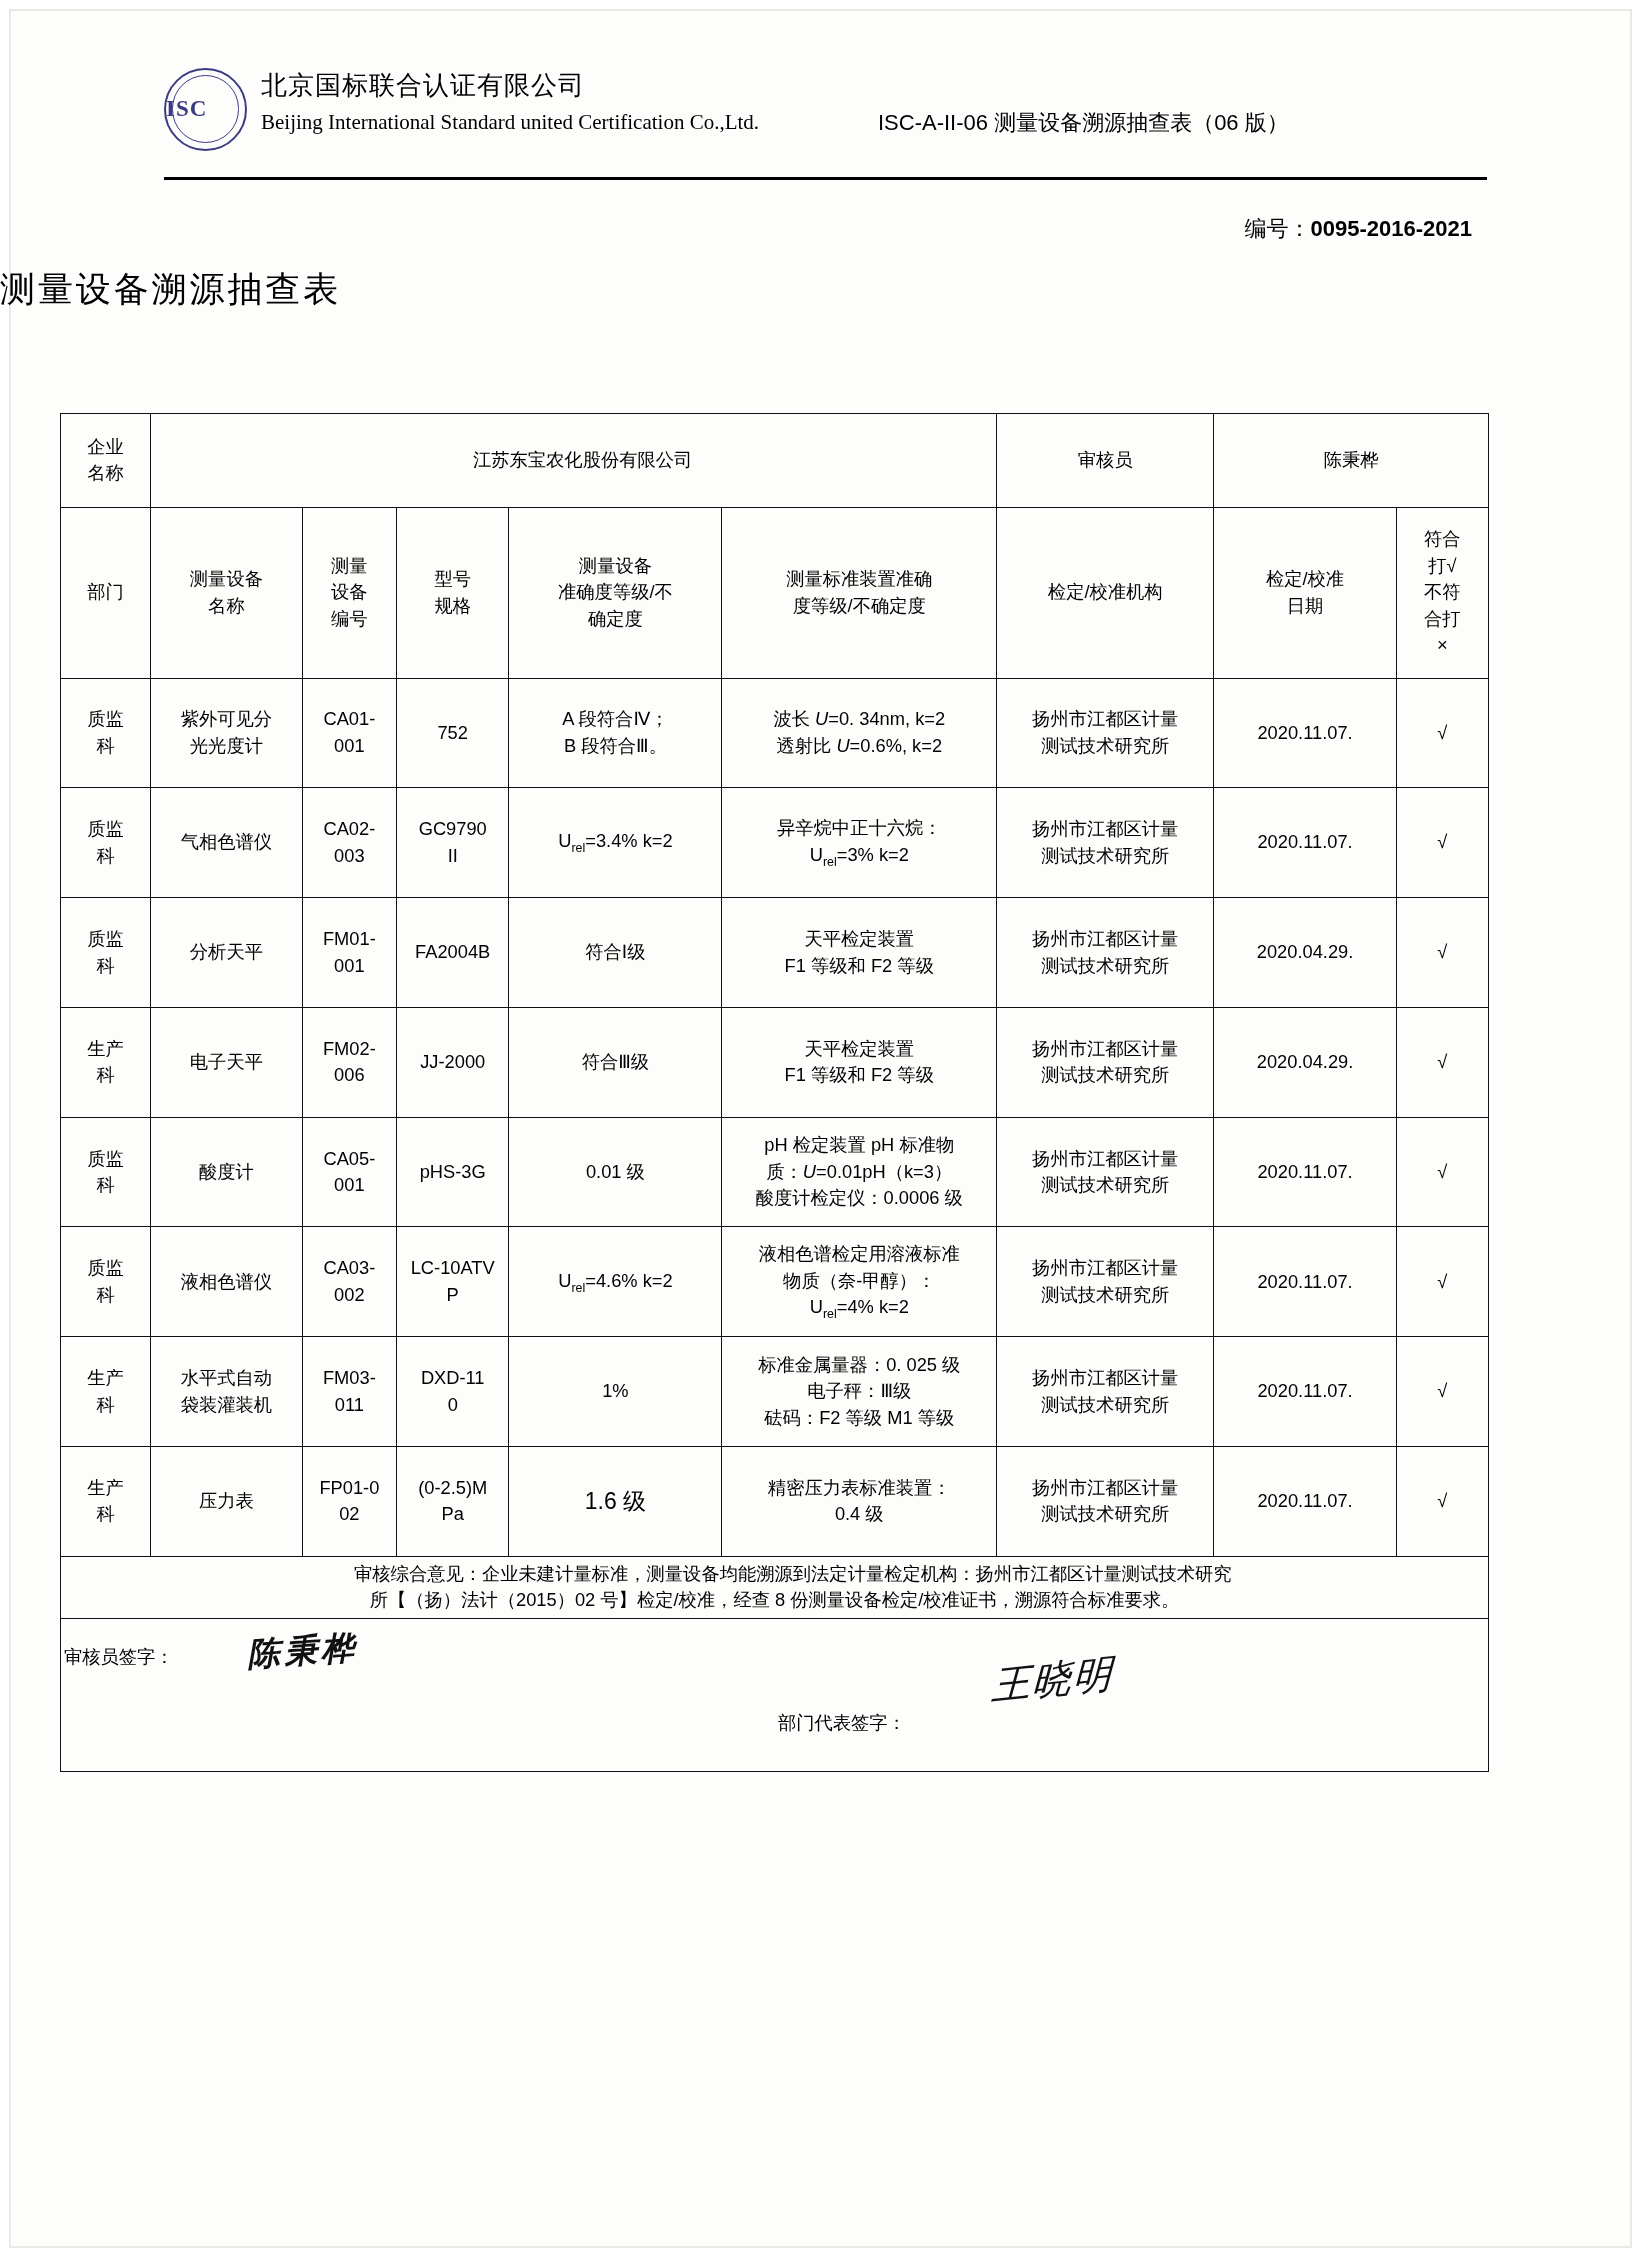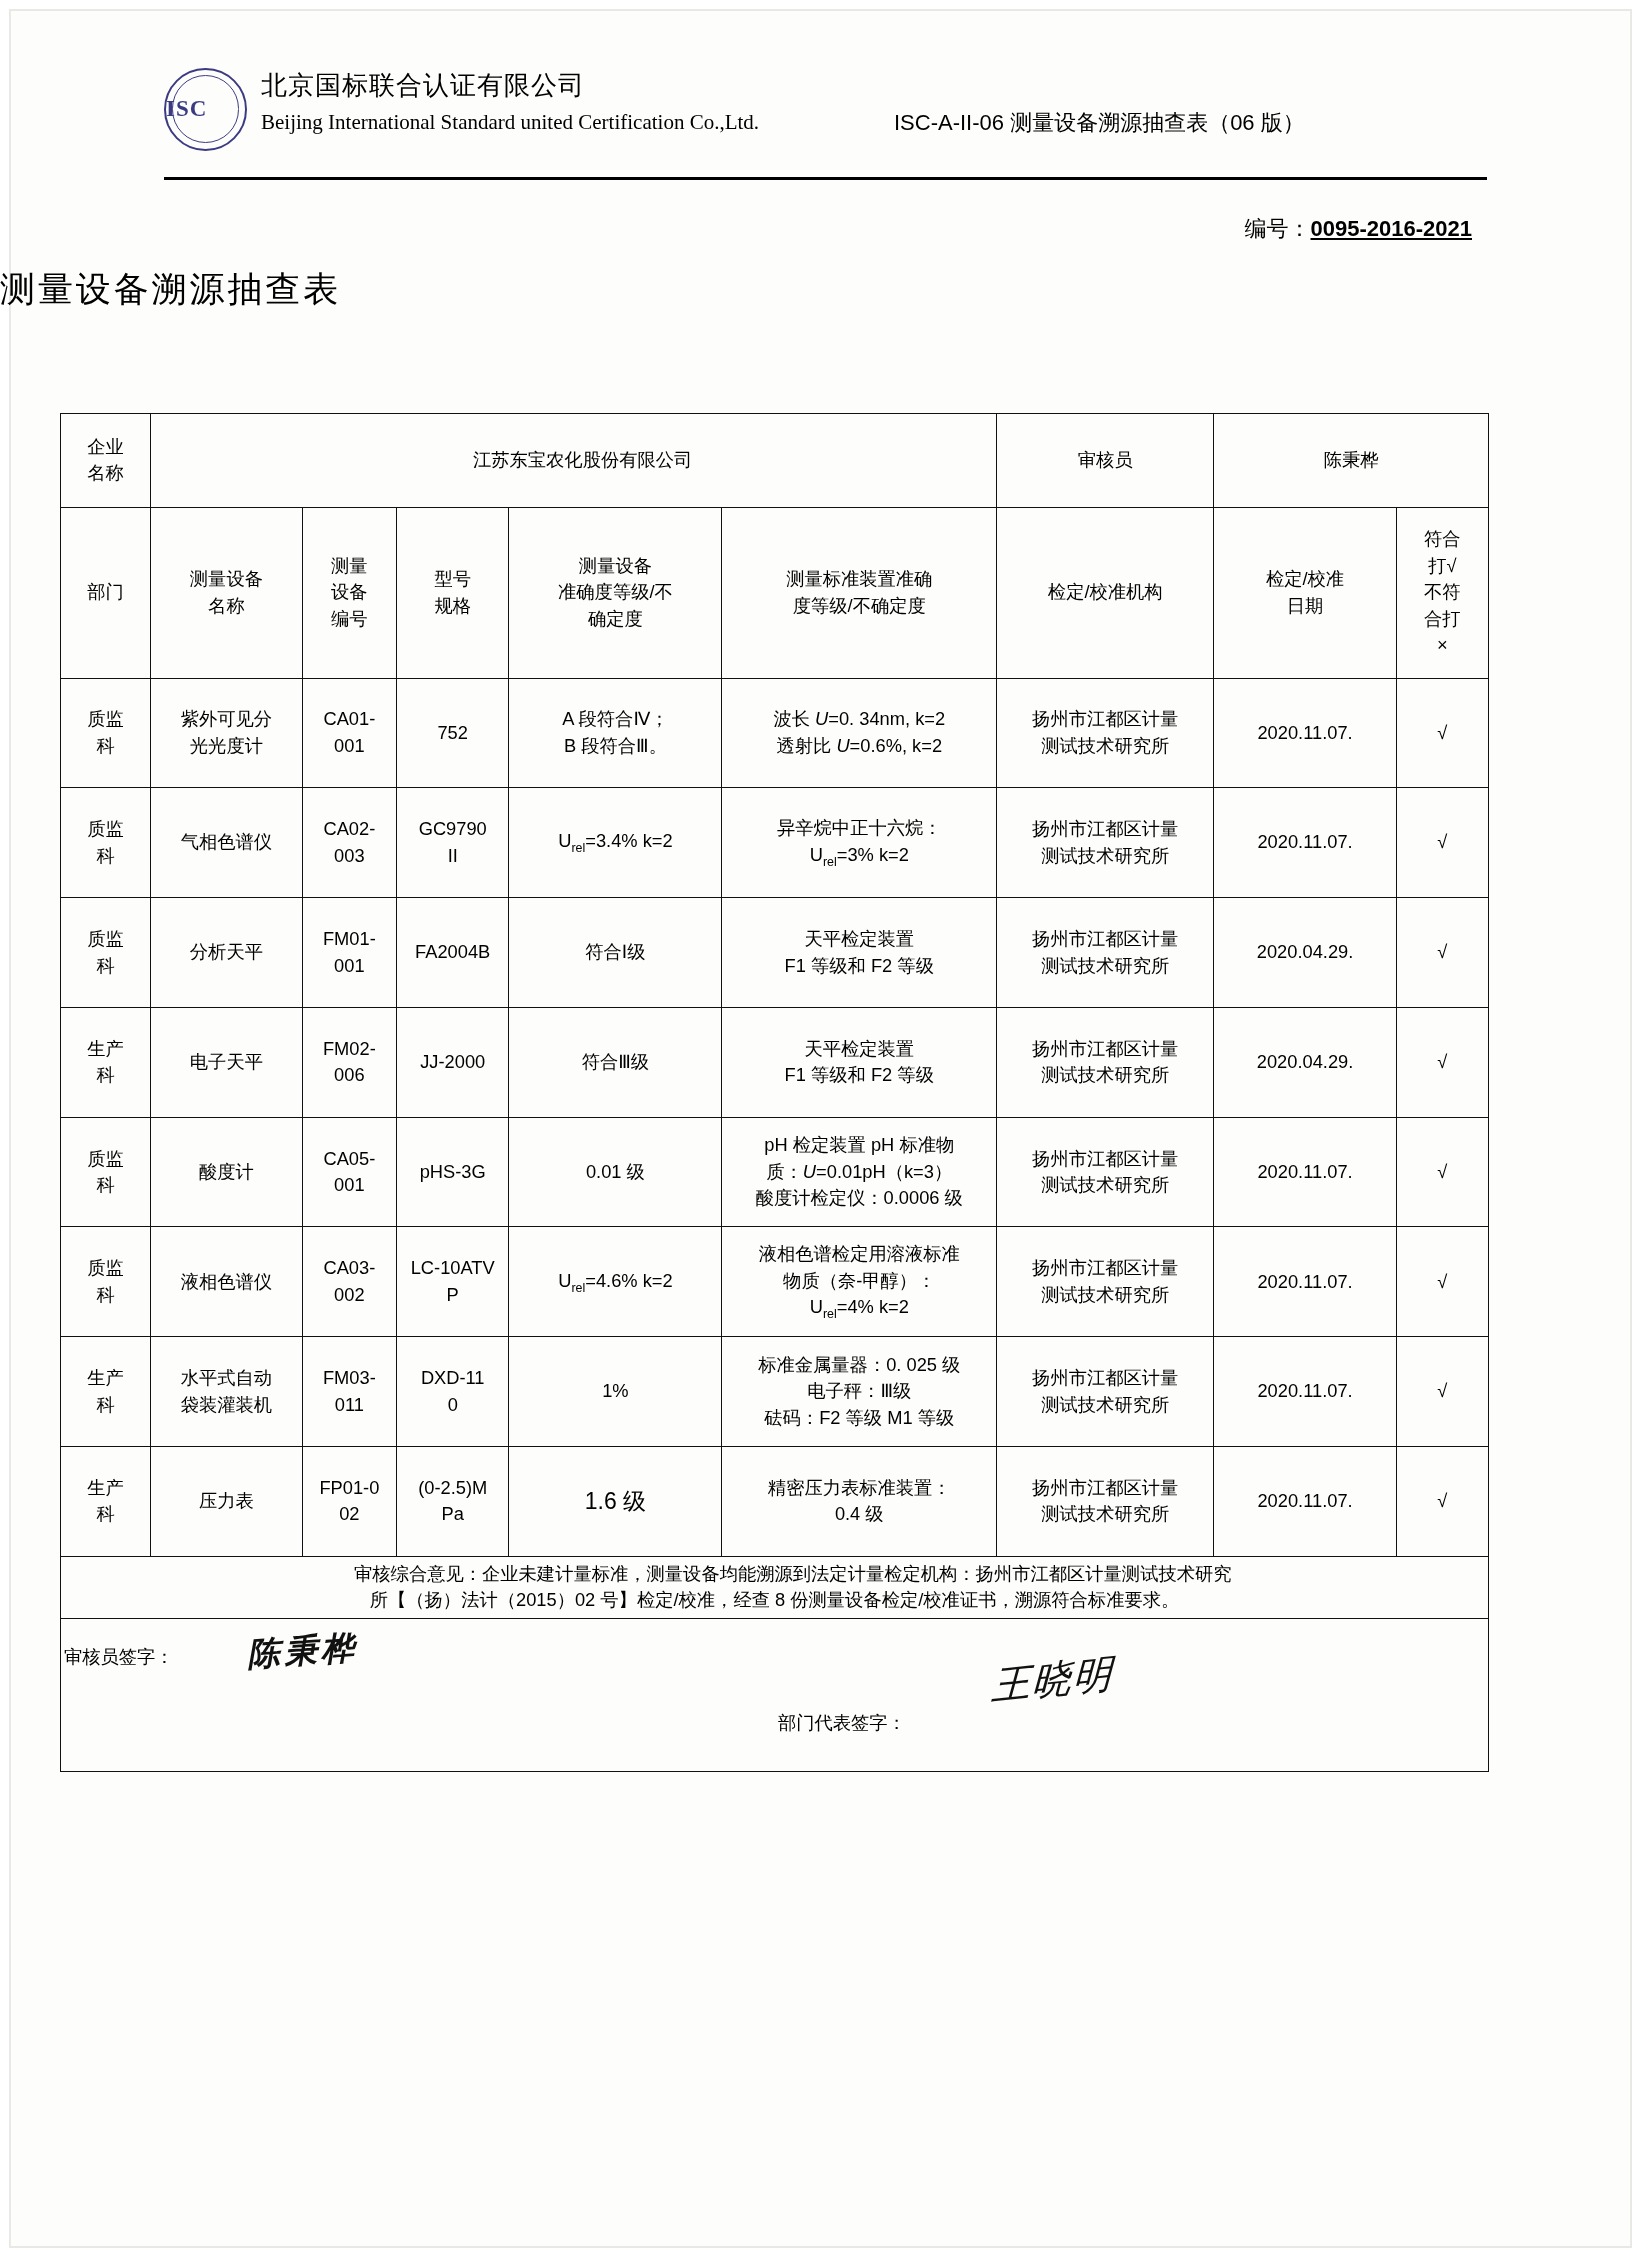--- a/index.html
+++ b/index.html
@@ -75,42 +75,40 @@
     font-size: 21px;
     font-family: "Liberation Serif", serif;
   }
   .doc-code {
     position: absolute;
     left: 714px;
     top: 48px;
     font-size: 22px;
     font-family: "Liberation Sans", sans-serif;
     white-space: nowrap;
-    margin-left: 16px;
   }
   .header-rule {
     position: absolute;
     left: 164px;
     top: 177px;
     width: 1323px;
     height: 2.9px;
     background: #000;
   }
 
   
   .serial {
     position: absolute;
     right: 169px;
     top: 214px;
     font-size: 22px;
     font-family: "Liberation Sans", sans-serif;
     white-space: nowrap;
   }
   .serial .val {
-    text-decoration: underline;
     font-weight: bold;
   }
   .doc-title {
     position: absolute;
     left: 0;
     right: 0;
     top: 266px;
     text-align: left;
     font-size: 35px;
     font-family: "Liberation Sans", sans-serif;

